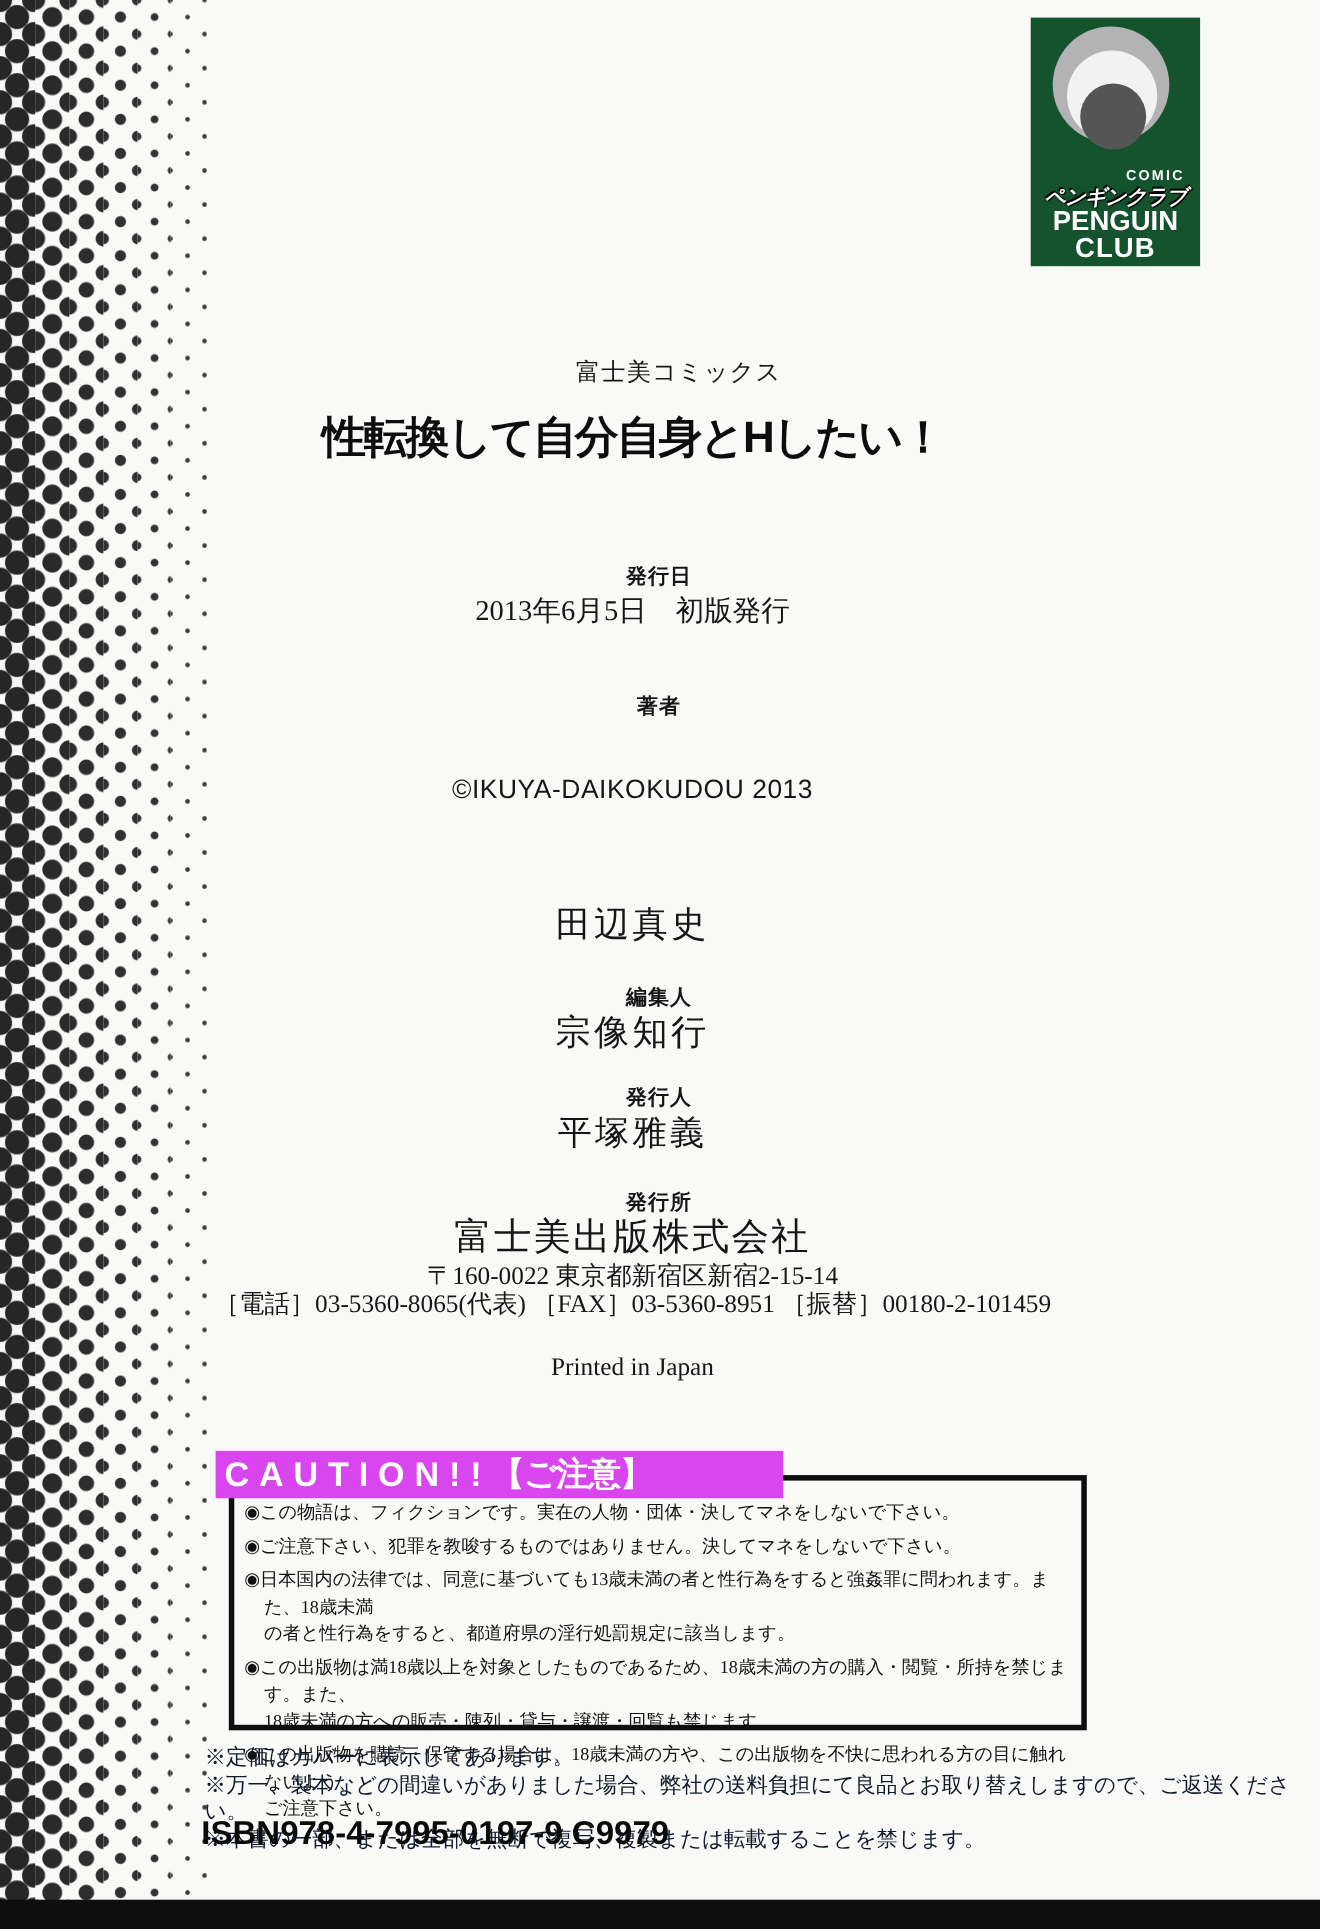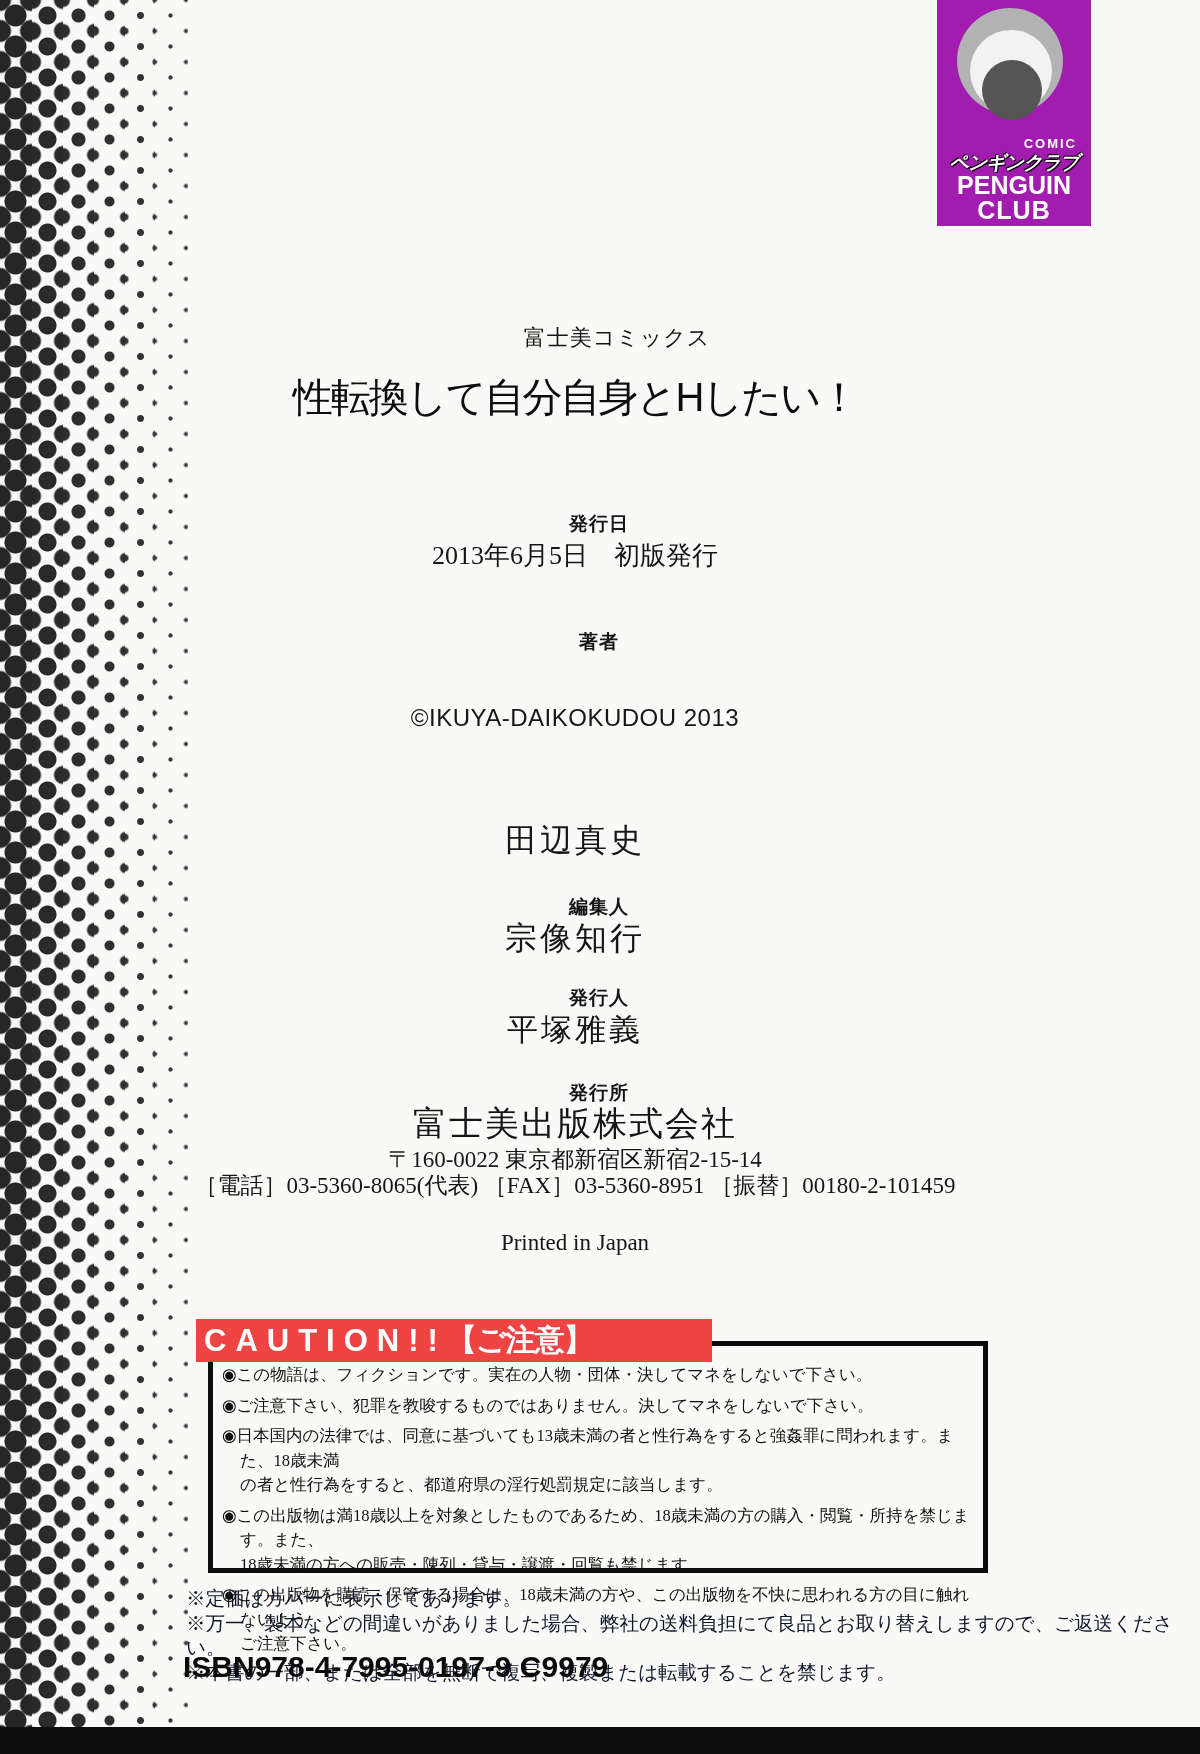--- a/index.html
+++ b/index.html
@@ -5,56 +5,56 @@
   html,body{margin:0;padding:0;background:#e8e8e6;}
   .page{
     position:relative;width:1200px;height:1754px;margin:0 auto;
     background:#f9f9f7;overflow:hidden;color:#161616;
     font-family:"Liberation Sans","DejaVu Sans",sans-serif;
   }
   
   .halftone{position:absolute;left:0;top:0;width:190px;height:1754px;}
   .hb{position:absolute;top:0;height:1754px;}
   
-  .logo{position:absolute;left:937px;top:0;width:154px;height:226px;background:#a21caf;overflow:hidden;}
+  .logo{position:absolute;left:937px;top:16px;width:154px;height:226px;background:#14532d;overflow:hidden;}
   .lg-c{position:absolute;border-radius:50%;}
   .lg-outer{left:20px;top:8px;width:106px;height:106px;background:#b3b3b3;}
   .lg-mid{left:33px;top:30px;width:82px;height:82px;background:#f2f2f2;}
   .lg-inner{left:45px;top:60px;width:60px;height:60px;background:#555555;}
   .lg-comic{position:absolute;left:0;right:14px;top:136px;text-align:right;color:#fff;
     font-size:13px;font-weight:700;letter-spacing:2px;}
   .lg-kana{position:absolute;left:0;right:0;top:150px;text-align:center;color:#fff;
     font-size:19px;font-weight:900;font-style:italic;letter-spacing:-1px;
     text-shadow:0 0 2px #000,1px 1px 0 #000,-1px -1px 0 #000;}
   .lg-en1{position:absolute;left:0;right:0;top:171px;text-align:center;color:#fff;
     font-size:25px;font-weight:900;letter-spacing:0px;}
   .lg-en2{position:absolute;left:0;right:0;top:196px;text-align:center;color:#fff;
     font-size:25px;font-weight:900;letter-spacing:1px;}
   
   .colophon{position:absolute;left:0;top:0;width:1150px;height:1754px;text-align:center;}
   .c-line{position:absolute;left:0;width:100%;}
   .imprint{top:323px;font-size:22px;font-weight:400;letter-spacing:1px;padding-left:42px;}
-  .booktitle{top:370px;font-size:40px;font-weight:400;letter-spacing:-2px;color:#0d0d0d;}
+  .booktitle{top:370px;font-size:40px;font-weight:700;letter-spacing:-2px;color:#0d0d0d;}
   .lbl{font-size:19px;font-weight:700;letter-spacing:1px;padding-left:24px;}
   .val{font-family:"Liberation Serif","DejaVu Serif",serif;}
   .l-date{top:511px;}      .v-date{top:538px;font-size:26px;}
   .l-author{top:629px;}    .v-author{top:656px;font-size:34px;letter-spacing:4px;}
   .v-copy{top:704px;font-size:24px;font-weight:500;letter-spacing:0.5px;}
   .l-editor{top:796px;}    .v-editor{top:819px;font-size:32px;letter-spacing:3px;}
   .l-chief{top:894px;}     .v-chief{top:917px;font-size:32px;letter-spacing:3px;}
   .l-pub{top:985px;}       .v-pub{top:1009px;font-size:31px;letter-spacing:3px;}
   .l-house{top:1080px;}    .v-house{top:1101px;font-size:34px;letter-spacing:2px;}
   .v-addr{top:1144px;font-size:23px;}
   .v-contact{top:1170px;font-size:23px;}
   .v-printed{top:1230px;font-size:23px;}
   
   .caution-box{position:absolute;left:208px;top:1341px;width:780px;height:232px;
     border:5px solid #0d0d0d;box-sizing:border-box;background:transparent;}
   .caution-head{position:absolute;left:196px;top:1319px;width:516px;height:43px;
-    background:#ef4444;color:#ffffff;display:flex;align-items:center;padding-left:8px;box-sizing:border-box;}
+    background:#d946ef;color:#ffffff;display:flex;align-items:center;padding-left:8px;box-sizing:border-box;}
   .ch-en{font-size:31px;font-weight:900;letter-spacing:9px;white-space:nowrap;}
   .ch-ja{font-size:30px;font-weight:900;letter-spacing:-1px;white-space:nowrap;
     font-family:"Liberation Serif","DejaVu Serif",serif;}
   .caution-items{position:absolute;left:222px;top:1363px;width:756px;}
   .c-item{font-family:"Liberation Serif","DejaVu Serif",serif;font-size:16.5px;
     line-height:24.5px;margin-bottom:6px;padding-left:18px;text-indent:-18px;color:#111;}
   .c-text{white-space:pre-line;}
   .c-bullet{font-family:"DejaVu Sans",sans-serif;}
   
   .notes{position:absolute;left:186px;top:1586px;width:1000px;}

